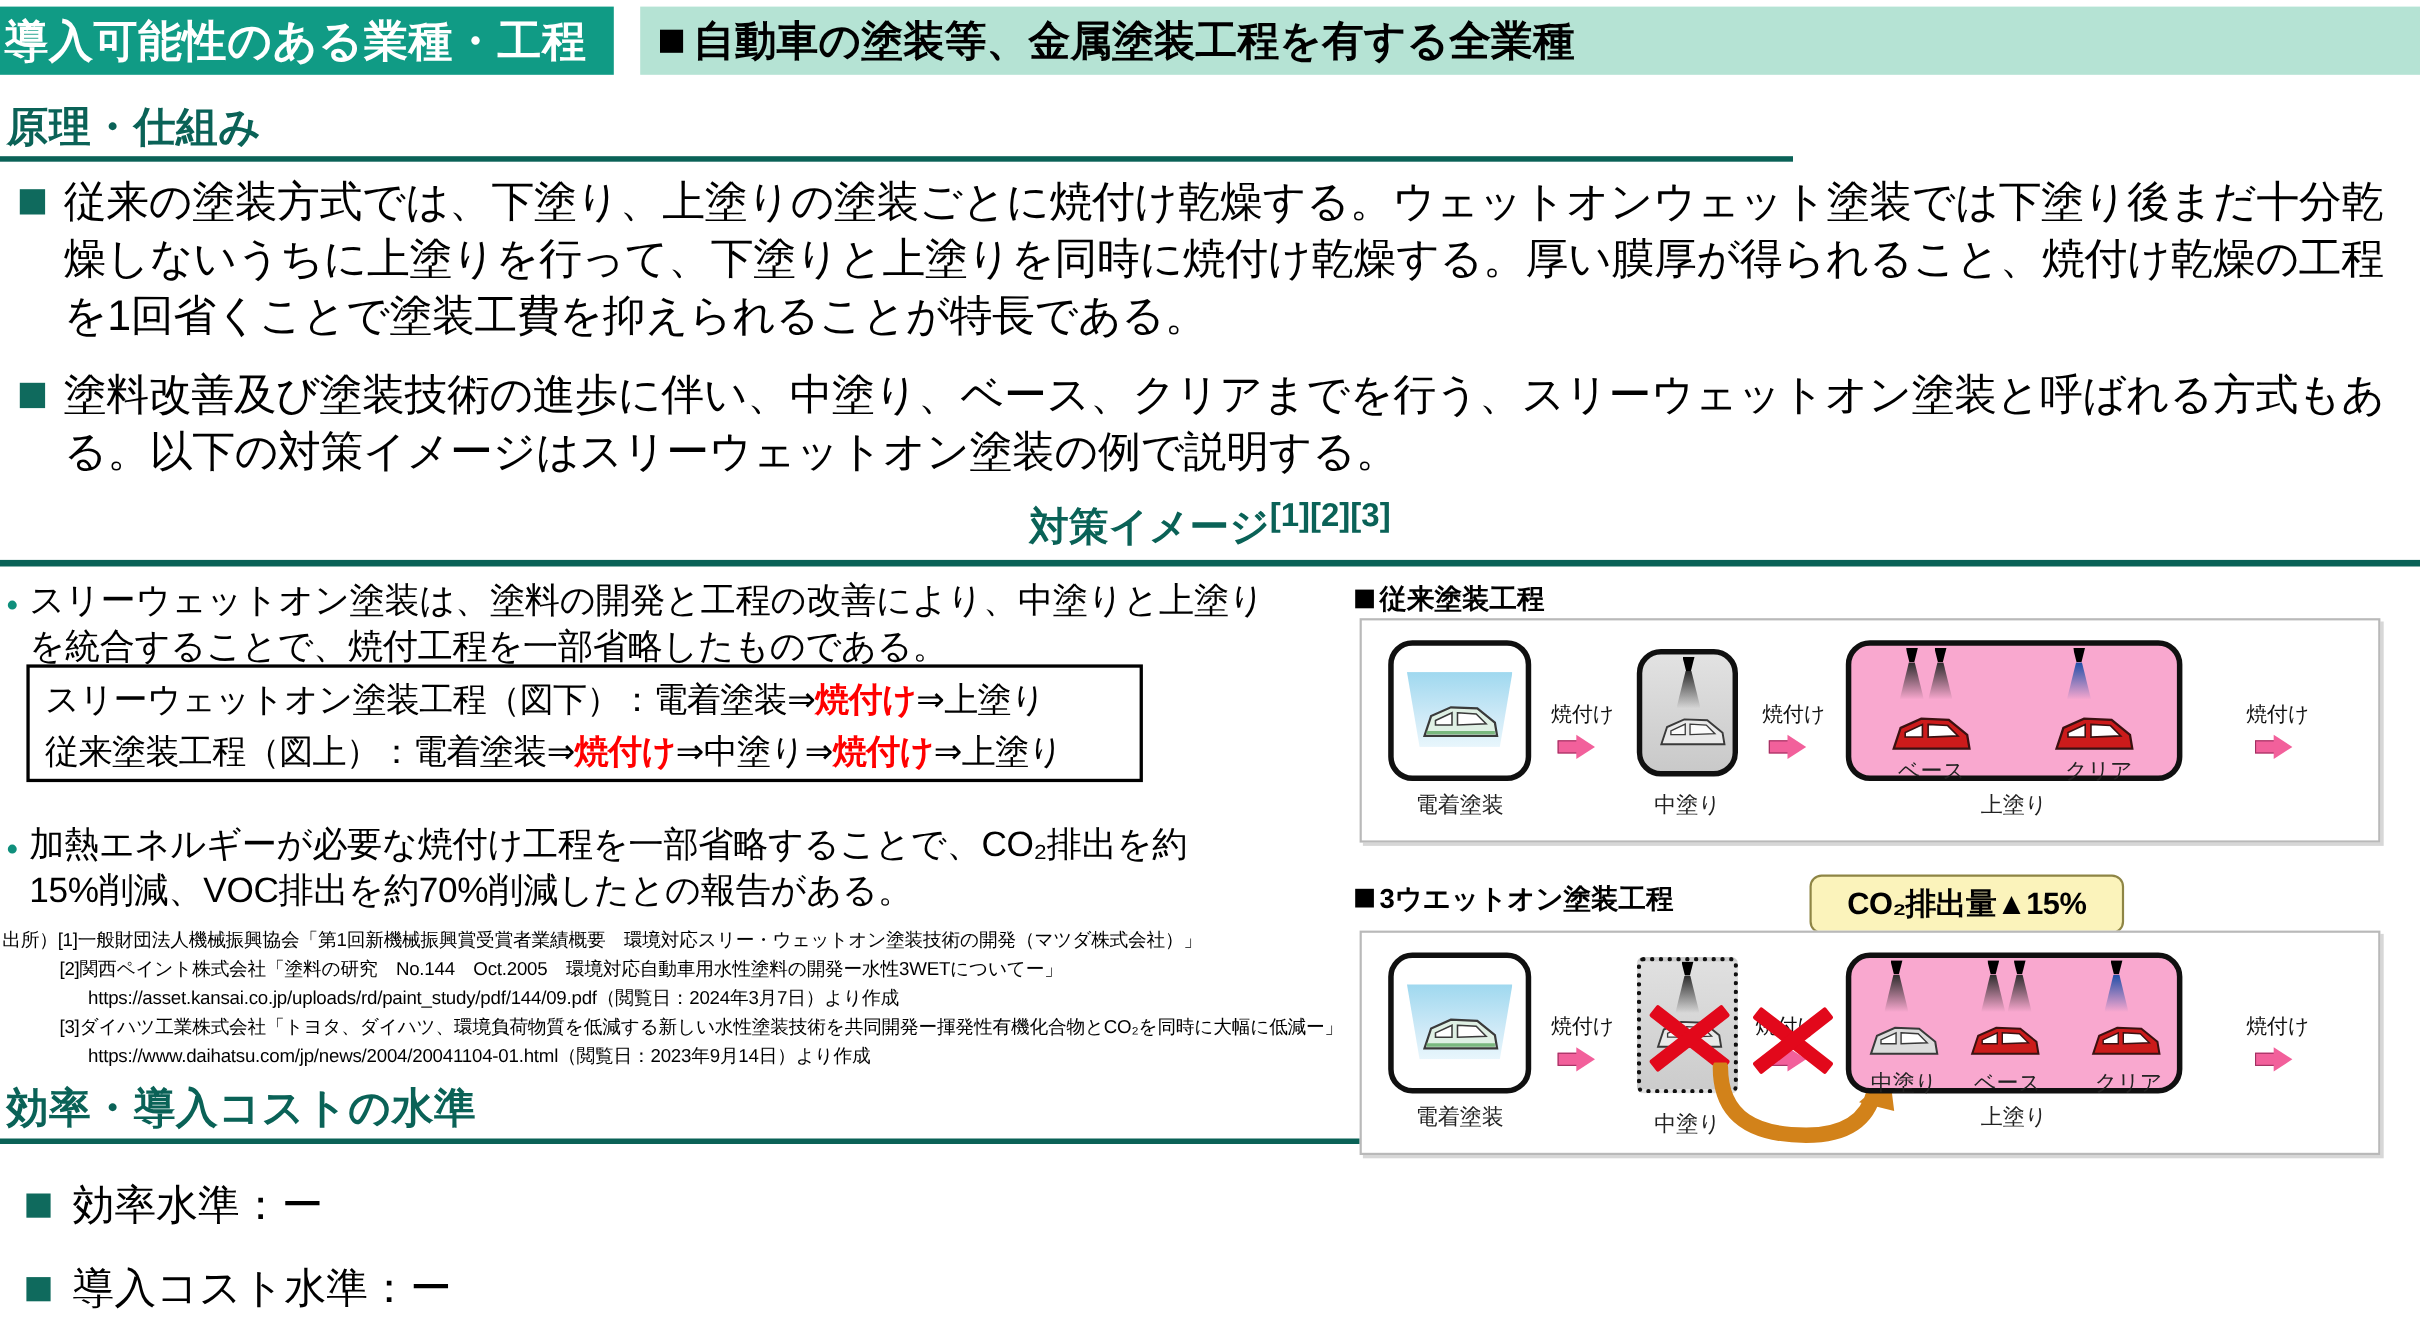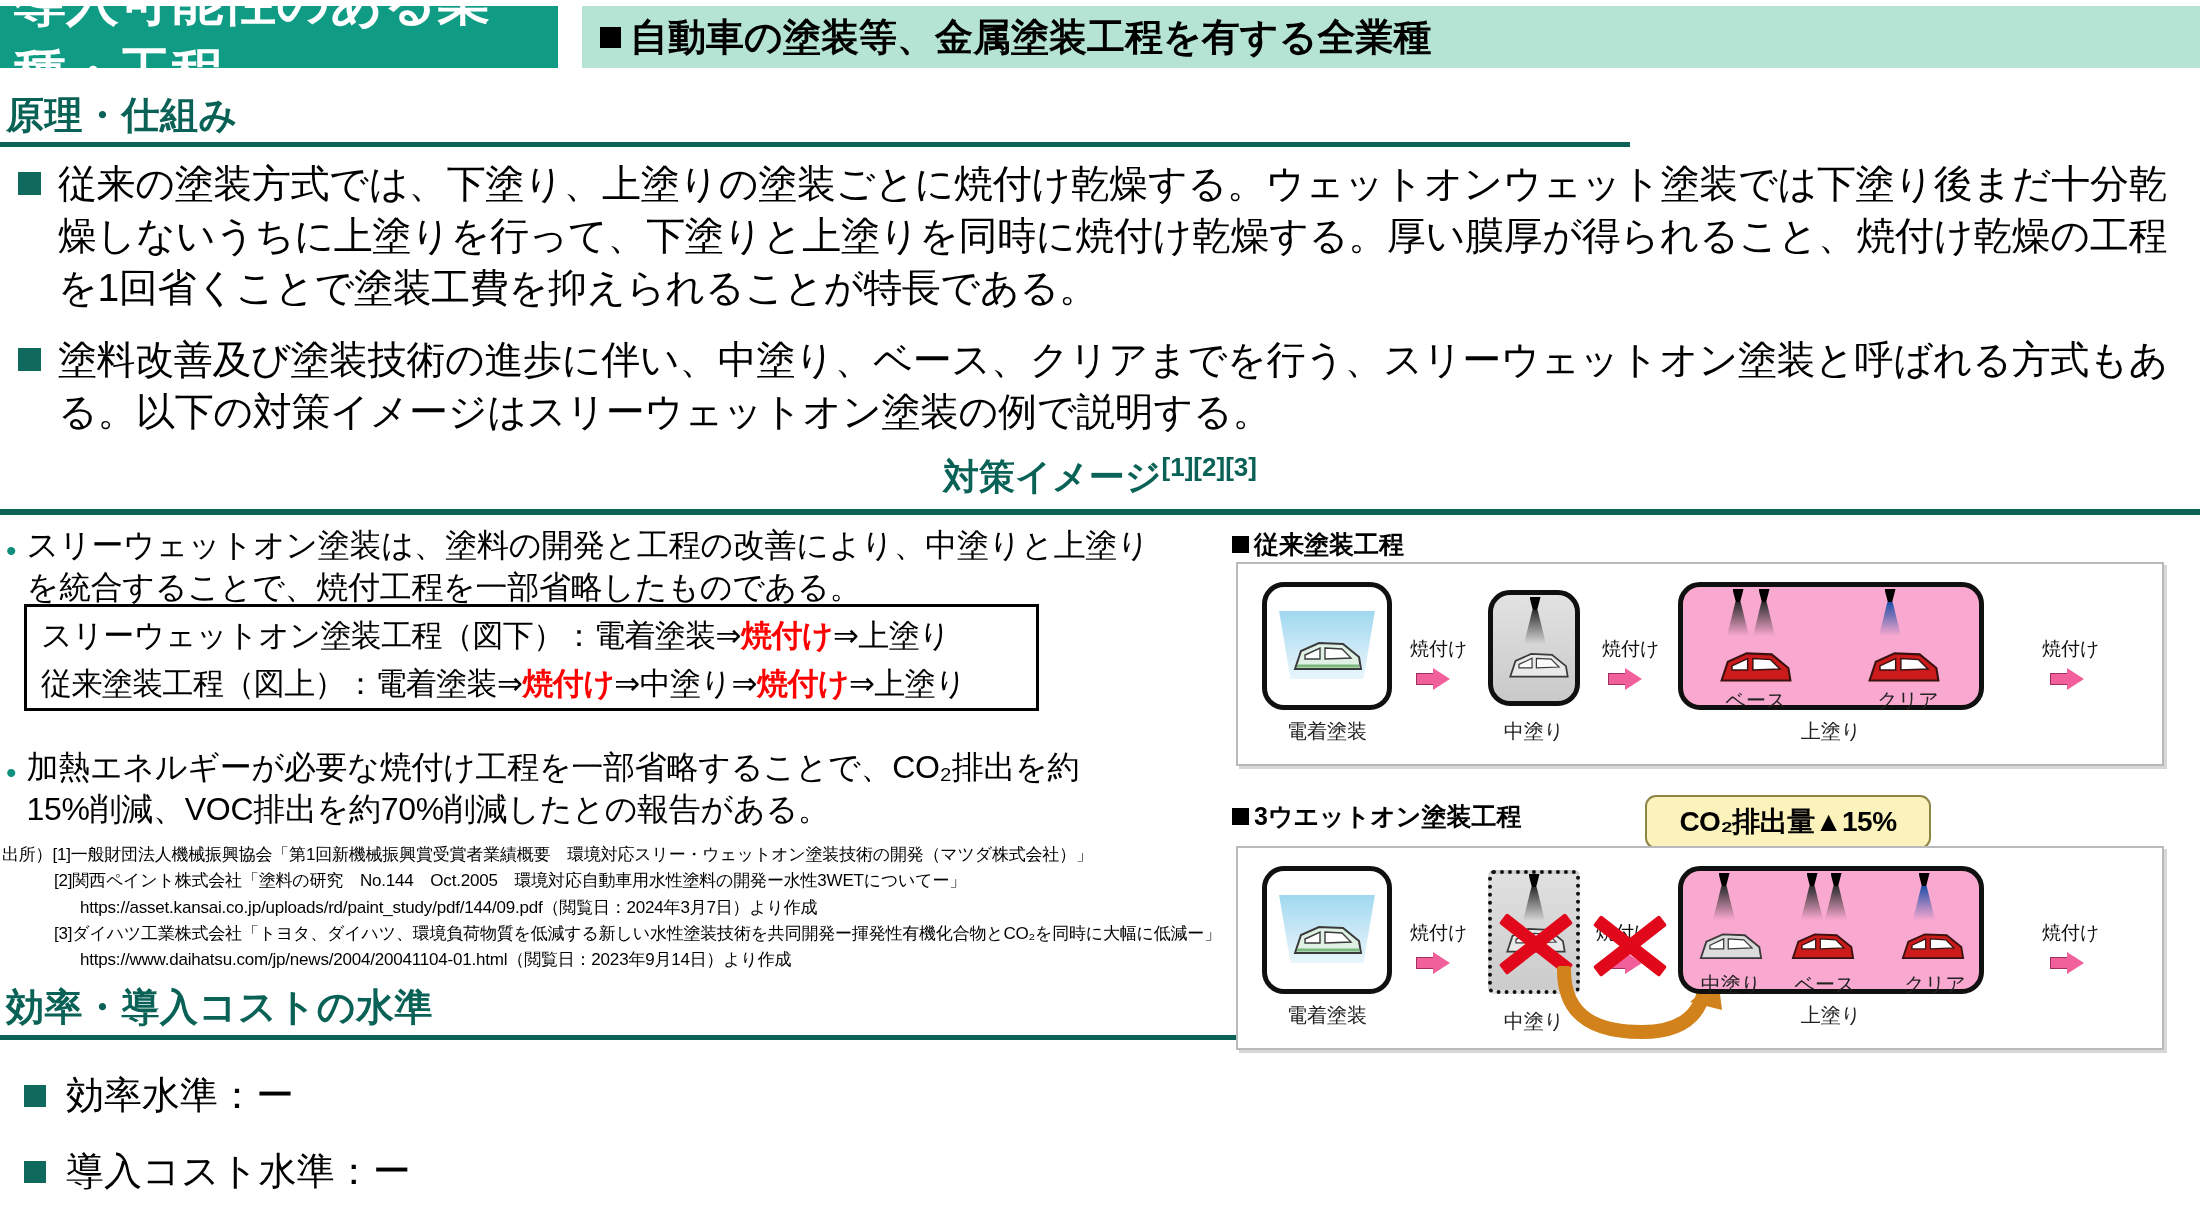--- a/index.html
+++ b/index.html
@@ -19,24 +19,24 @@
   .header-row {
     position: absolute; left: 0; top: 6px;
     width: 2200px; height: 62px;
     display: flex; align-items: stretch;
   }
   .header-tag {
     width: 558px; height: 62px;
     background: #109b85;
     color: #ffffff;
     font-weight: bold;
-    font-size: 52px;
+    font-size: 40px;
     letter-spacing: 0.5px;
     display: flex; align-items: center;
-    padding-left: 14px;
+    padding-left: 4px;
   }
   .header-gap { width: 24px; }
   .header-band {
     flex: 1; height: 62px;
     background: #b5e3d4;
     display: flex; align-items: center;
     padding-left: 18px;
     font-weight: bold;
     font-size: 38px;
     color: #000;
@@ -85,21 +85,21 @@
   
   .measure-title {
     position: absolute;
     left: 0; top: 452px; width: 2200px;
     text-align: center;
     color: #0a6257;
     font-weight: bold;
     font-size: 36px;
   }
   .measure-title sup {
-    font-size: 26px;
+    font-size: 30px;
     vertical-align: super;
   }
   .full-rule {
     position: absolute;
     left: 0; top: 509px;
     width: 2200px; height: 6px;
     background: #0a6257;
   }
 
   

